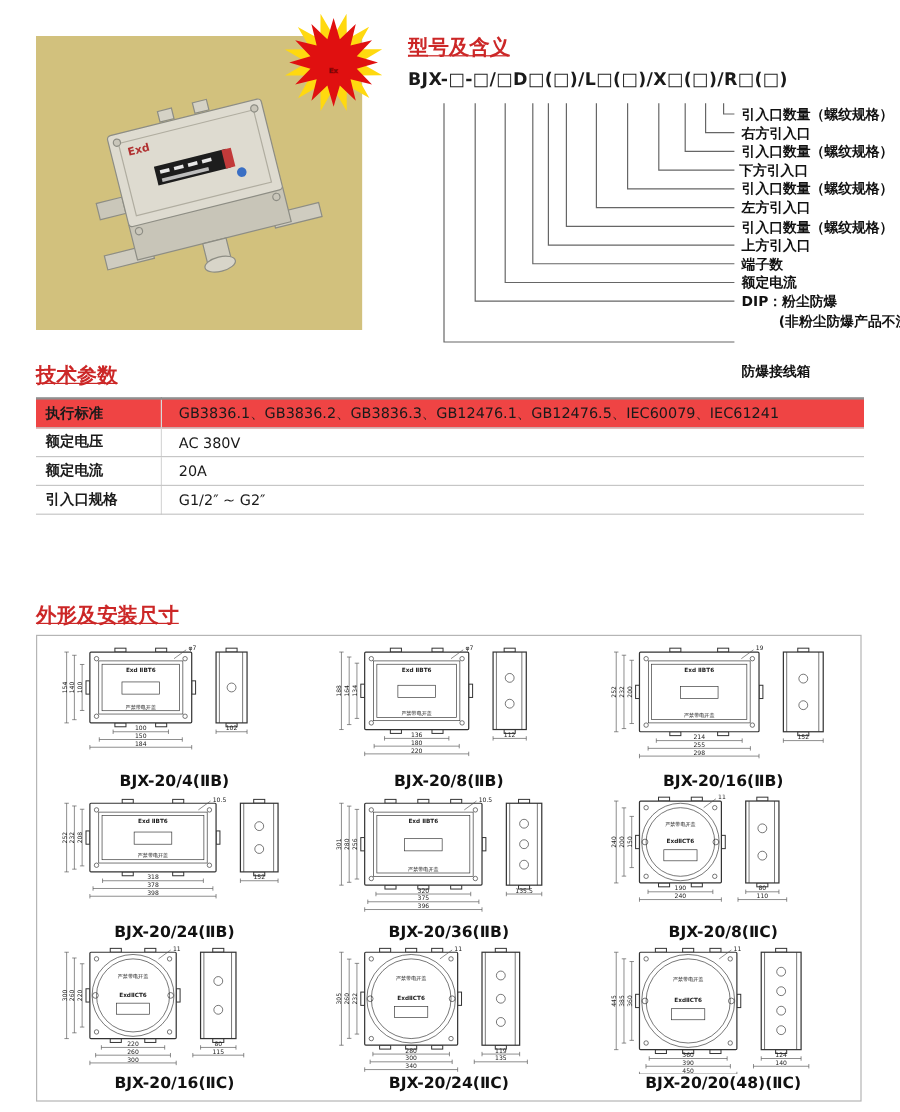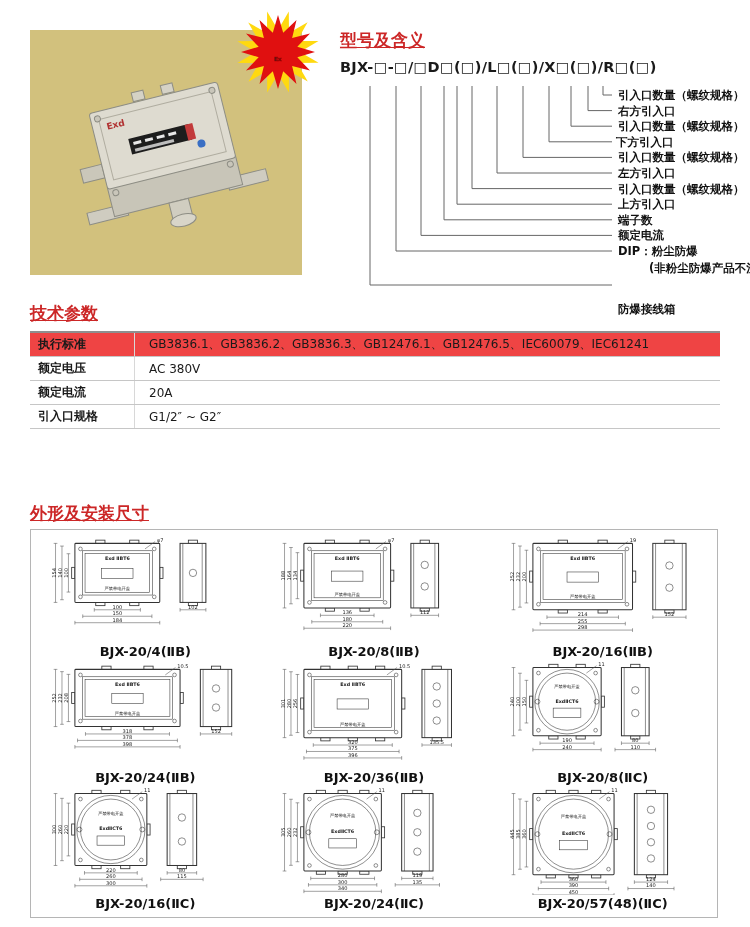--- a/index.html
+++ b/index.html
@@ -672,15 +672,15 @@
         <circle cx="172" cy="76.4" r="4" class="il" stroke-width=".9"></circle>
         <line x1="154" y1="102" x2="190" y2="102" class="dl"></line>
         <line x1="154" y1="104" x2="154" y2="100" class="dl"></line>
         <line x1="190" y1="104" x2="190" y2="100" class="dl"></line>
         <text x="172" y="100.8" text-anchor="middle" class="dt">124</text>
         <line x1="147" y1="109" x2="197" y2="109" class="dl"></line>
         <line x1="147" y1="111" x2="147" y2="107" class="dl"></line>
         <line x1="197" y1="111" x2="197" y2="107" class="dl"></line>
         <text x="172" y="107.8" text-anchor="middle" class="dt">140</text>
       </svg>
-      <div class="cap">BJX-20/57(48)(ⅡC)</div>
+      <div class="cap">BJX-20/20(48)(ⅡC)</div>
     </div>
 </div>
 
 </body></html>

